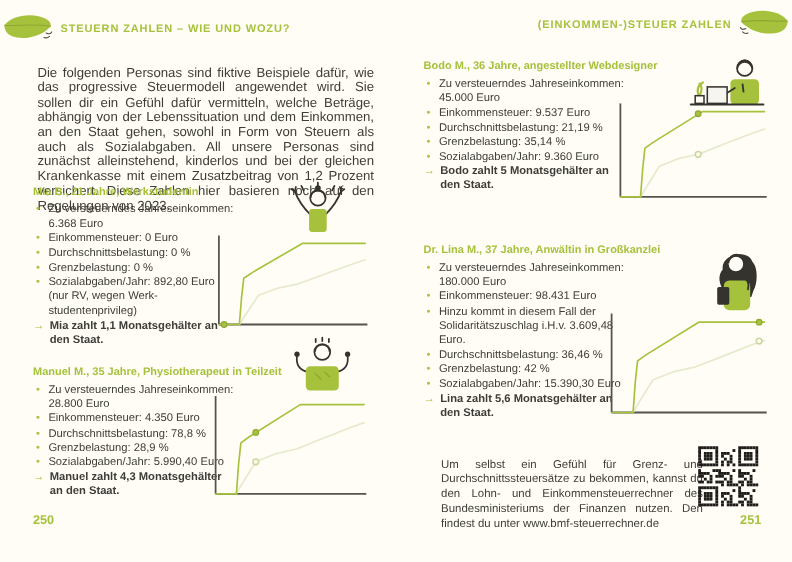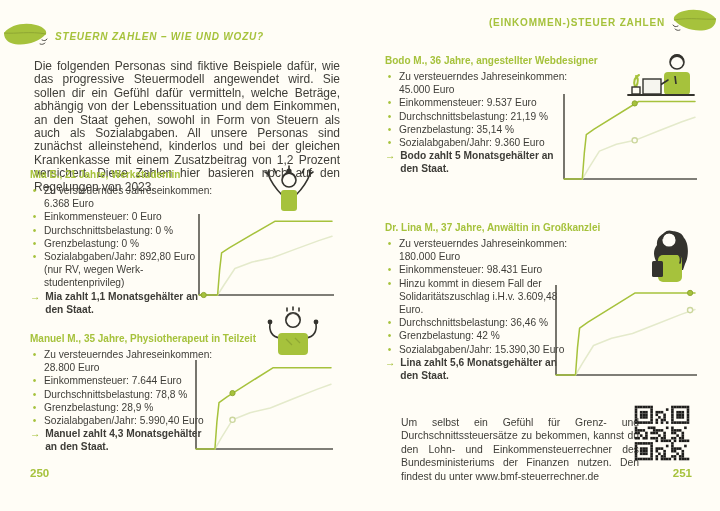--- a/index.html
+++ b/index.html
@@ -6,21 +6,21 @@
   body{
     width:720px;height:511px;overflow:hidden;
     background:#fffdf6;
     font-family:"Liberation Sans", sans-serif;
     color:#3e3d38;
   }
   .spread{position:relative;width:720px;height:511px;background:#fffdf6;}
 
   
   .hdr{position:absolute;display:flex;align-items:center;gap:7px;}
-  .hdr-left{left:2px;top:21px;font-style:italic;}
+  .hdr-left{left:2px;top:11px;}
   .hdr-right{right:2px;top:7px;}
   .hdr-title{
     font-size:10px;font-weight:bold;letter-spacing:.8px;
     color:var(--accent,#a6c23c);white-space:nowrap;
   }
   .plane{display:block;}
   .plane-right{transform:scaleX(-1);}
 
   
   .intro{position:absolute;left:30px;top:56px;width:306px;margin:4px;
@@ -116,21 +116,21 @@
   </section>
   <section class="persona persona1">
     <h3 class="p-head">Manuel M., 35 Jahre, Physiotherapeut in Teilzeit</h3>
     <ul class="p-list">
         <li>
           <span class="glyph">•</span>
           <span>Zu versteuerndes Jahres­einkommen: 28.800 Euro</span>
         </li>
         <li>
           <span class="glyph">•</span>
-          <span>Einkommensteuer: 7.644 Euro</span>
+          <span>Einkommensteuer: 4.350 Euro</span>
         </li>
         <li>
           <span class="glyph">•</span>
           <span>Durchschnittsbelastung: 78,8 %</span>
         </li>
         <li>
           <span class="glyph">•</span>
           <span>Grenzbelastung: 28,9 %</span>
         </li>
         <li>

